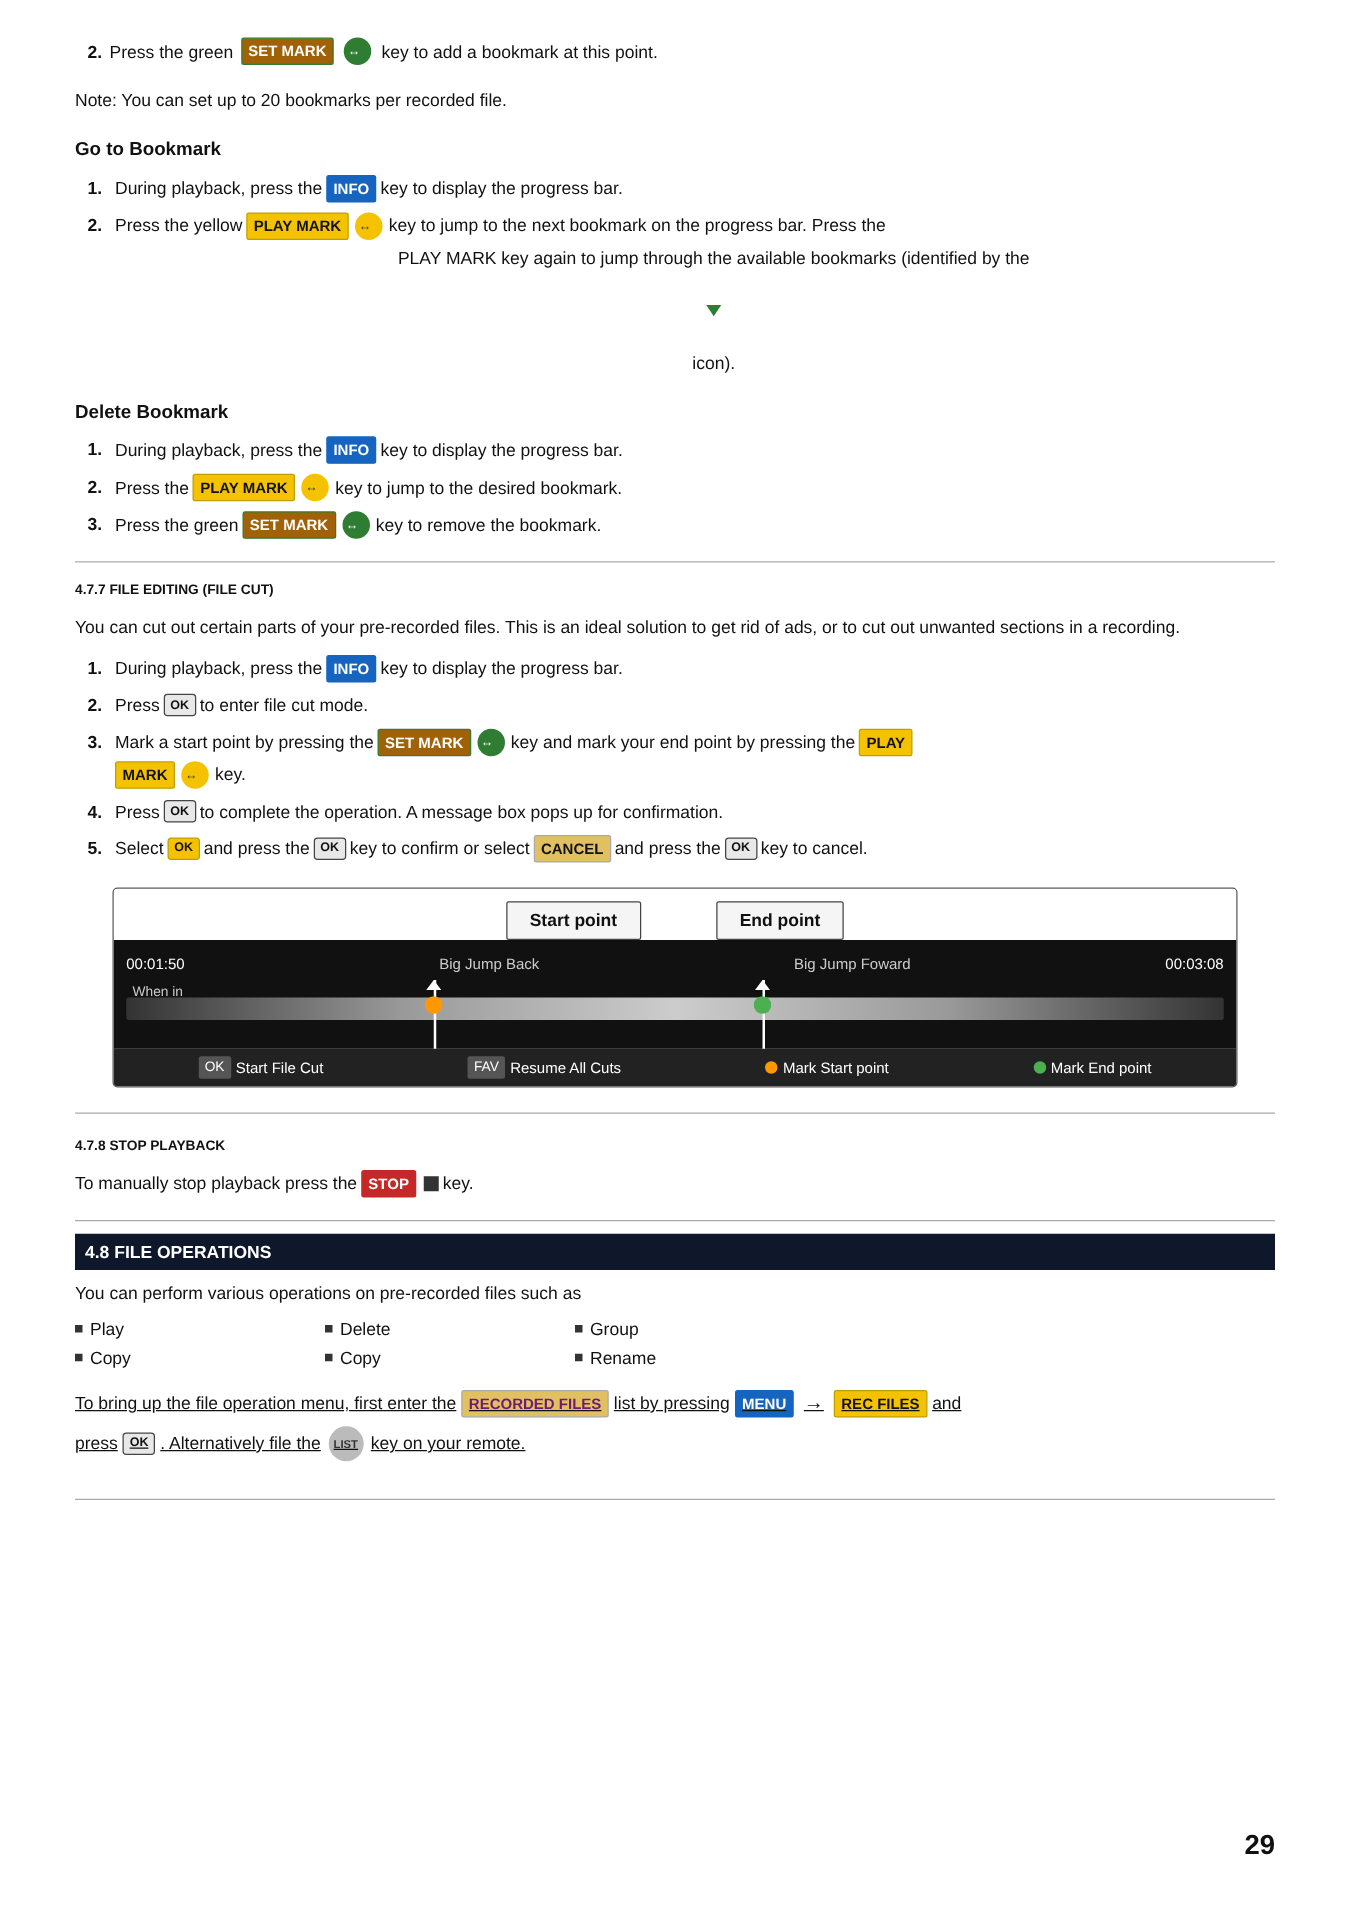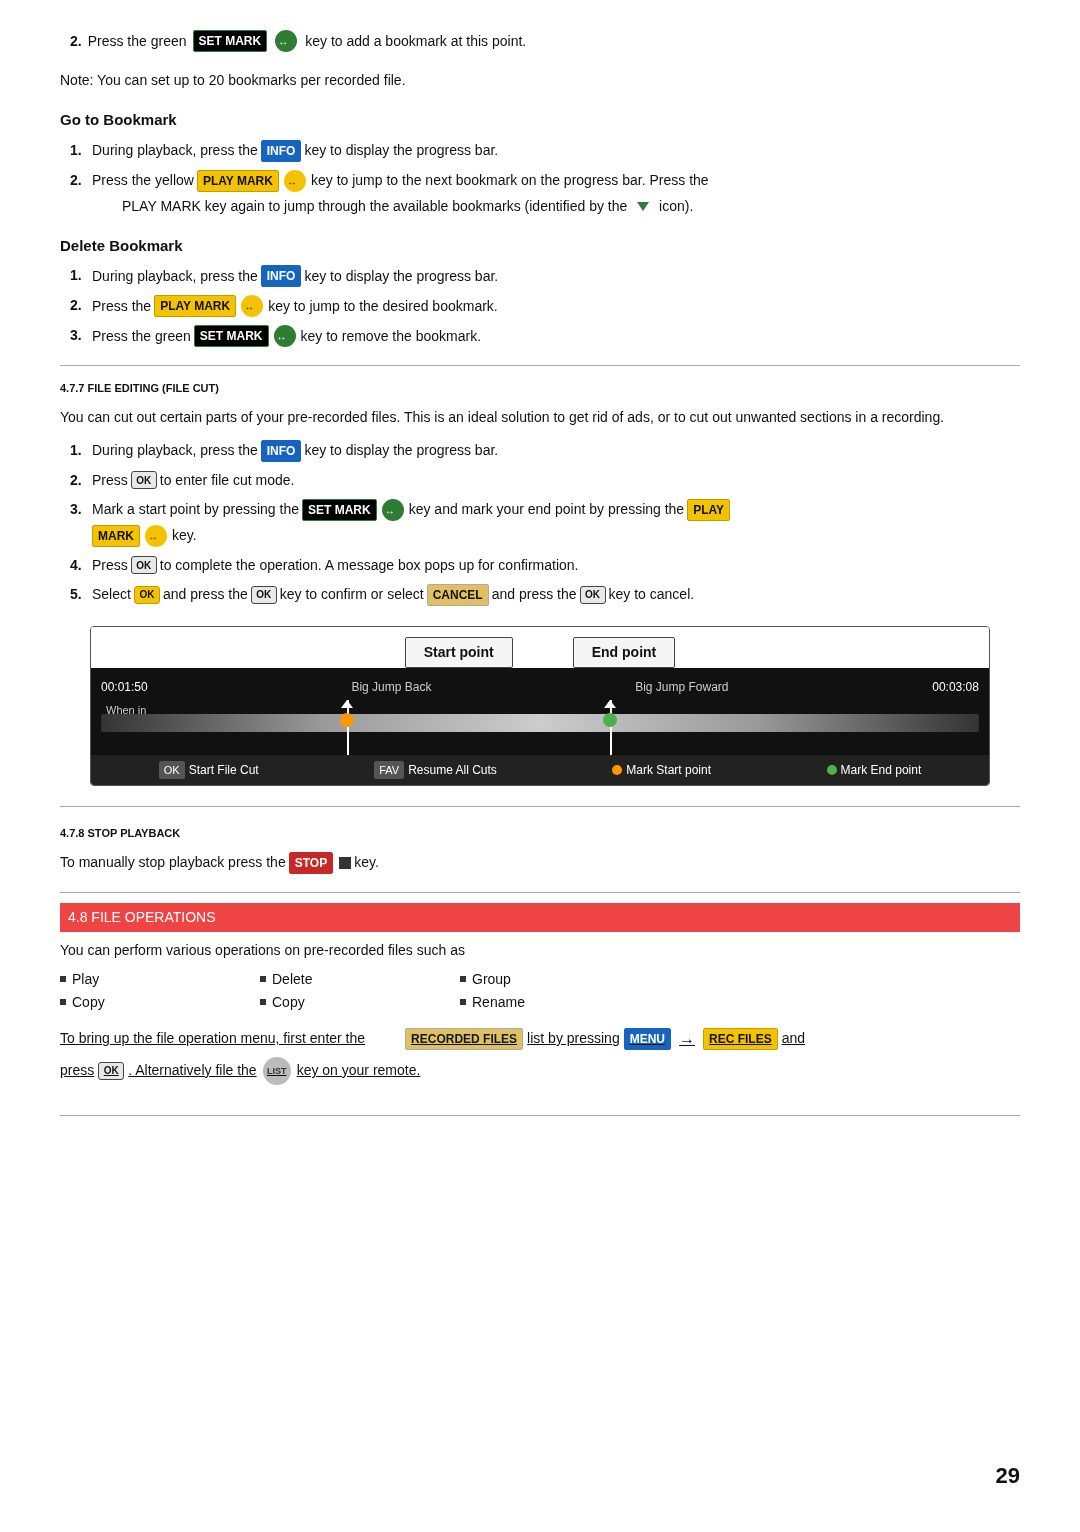--- a/index.html
+++ b/index.html
@@ -29,23 +29,23 @@
       margin-bottom: 8px;
     }
 
     .divider {
       border: none;
       border-top: 1px solid #aaa;
       margin: 18px 0 10px 0;
     }
 
     .section-title-bar {
-      background: #ef4444;
-      color: #fff;
-      font-weight: normal;
+      background: #0f172a;
+      color: #fff;
+      font-weight: bold;
       font-size: 14px;
       padding: 4px 8px;
       margin-bottom: 8px;
     }
 
     .chapter-title {
       font-weight: bold;
       font-size: 11px;
       padding: 4px 0;
       margin-bottom: 6px;
@@ -58,21 +58,21 @@
       border: 1.5px solid #444;
       padding: 1px 5px;
       font-size: 12px;
       font-weight: bold;
       background: #eee;
       border-radius: 2px;
       vertical-align: middle;
       white-space: nowrap;
     }
     .badge-green {
-      background: #000000;
+      background: #a16207;
       color: #fff;
       border-color: #2e7d32;
     }
     .badge-yellow {
       background: #f5c200;
       color: #111;
       border-color: #bda000;
     }
     .badge-info {
       background: #1565c0;
@@ -94,23 +94,22 @@
       color: #111;
       border-color: #bda000;
     }
     .badge-menu {
       background: #1565c0;
       color: #fff;
       border-color: #1565c0;
     }
     .badge-recorded {
       background: #e0c060;
-      color: #0f172a;
+      color: #701a75;
       border-color: #aaa;
-      margin-left: 36px;
     }
 
     .triangle-down {
       display: inline-block;
       width: 0;
       height: 0;
       border-left: 6px solid transparent;
       border-right: 6px solid transparent;
       border-top: 9px solid #2e7d32;
       vertical-align: middle;
@@ -312,21 +311,21 @@
 
   <div class="step">
     <span class="step-num bold">2.</span>
     <div class="step-content">
       <div class="inline-row-center">
         <span>Press the yellow</span>
         <span class="badge badge-yellow">PLAY MARK</span>
         <span class="playmark-icon"></span>
         <span>key to jump to the next bookmark on the progress bar. Press the</span>
       </div>
-      <div class="inline-row-center indent" style="margin-top:4px;">
+      <div class="inline-row-center indent" style="margin-top:4px;flex-direction:column;">
         <span>PLAY MARK key again to jump through the available bookmarks (identified by the</span>
         &nbsp;
         <span class="triangle-down"></span>
         &nbsp;
         <span>icon).</span>
       </div>
     </div>
   </div>
 </div>
 

